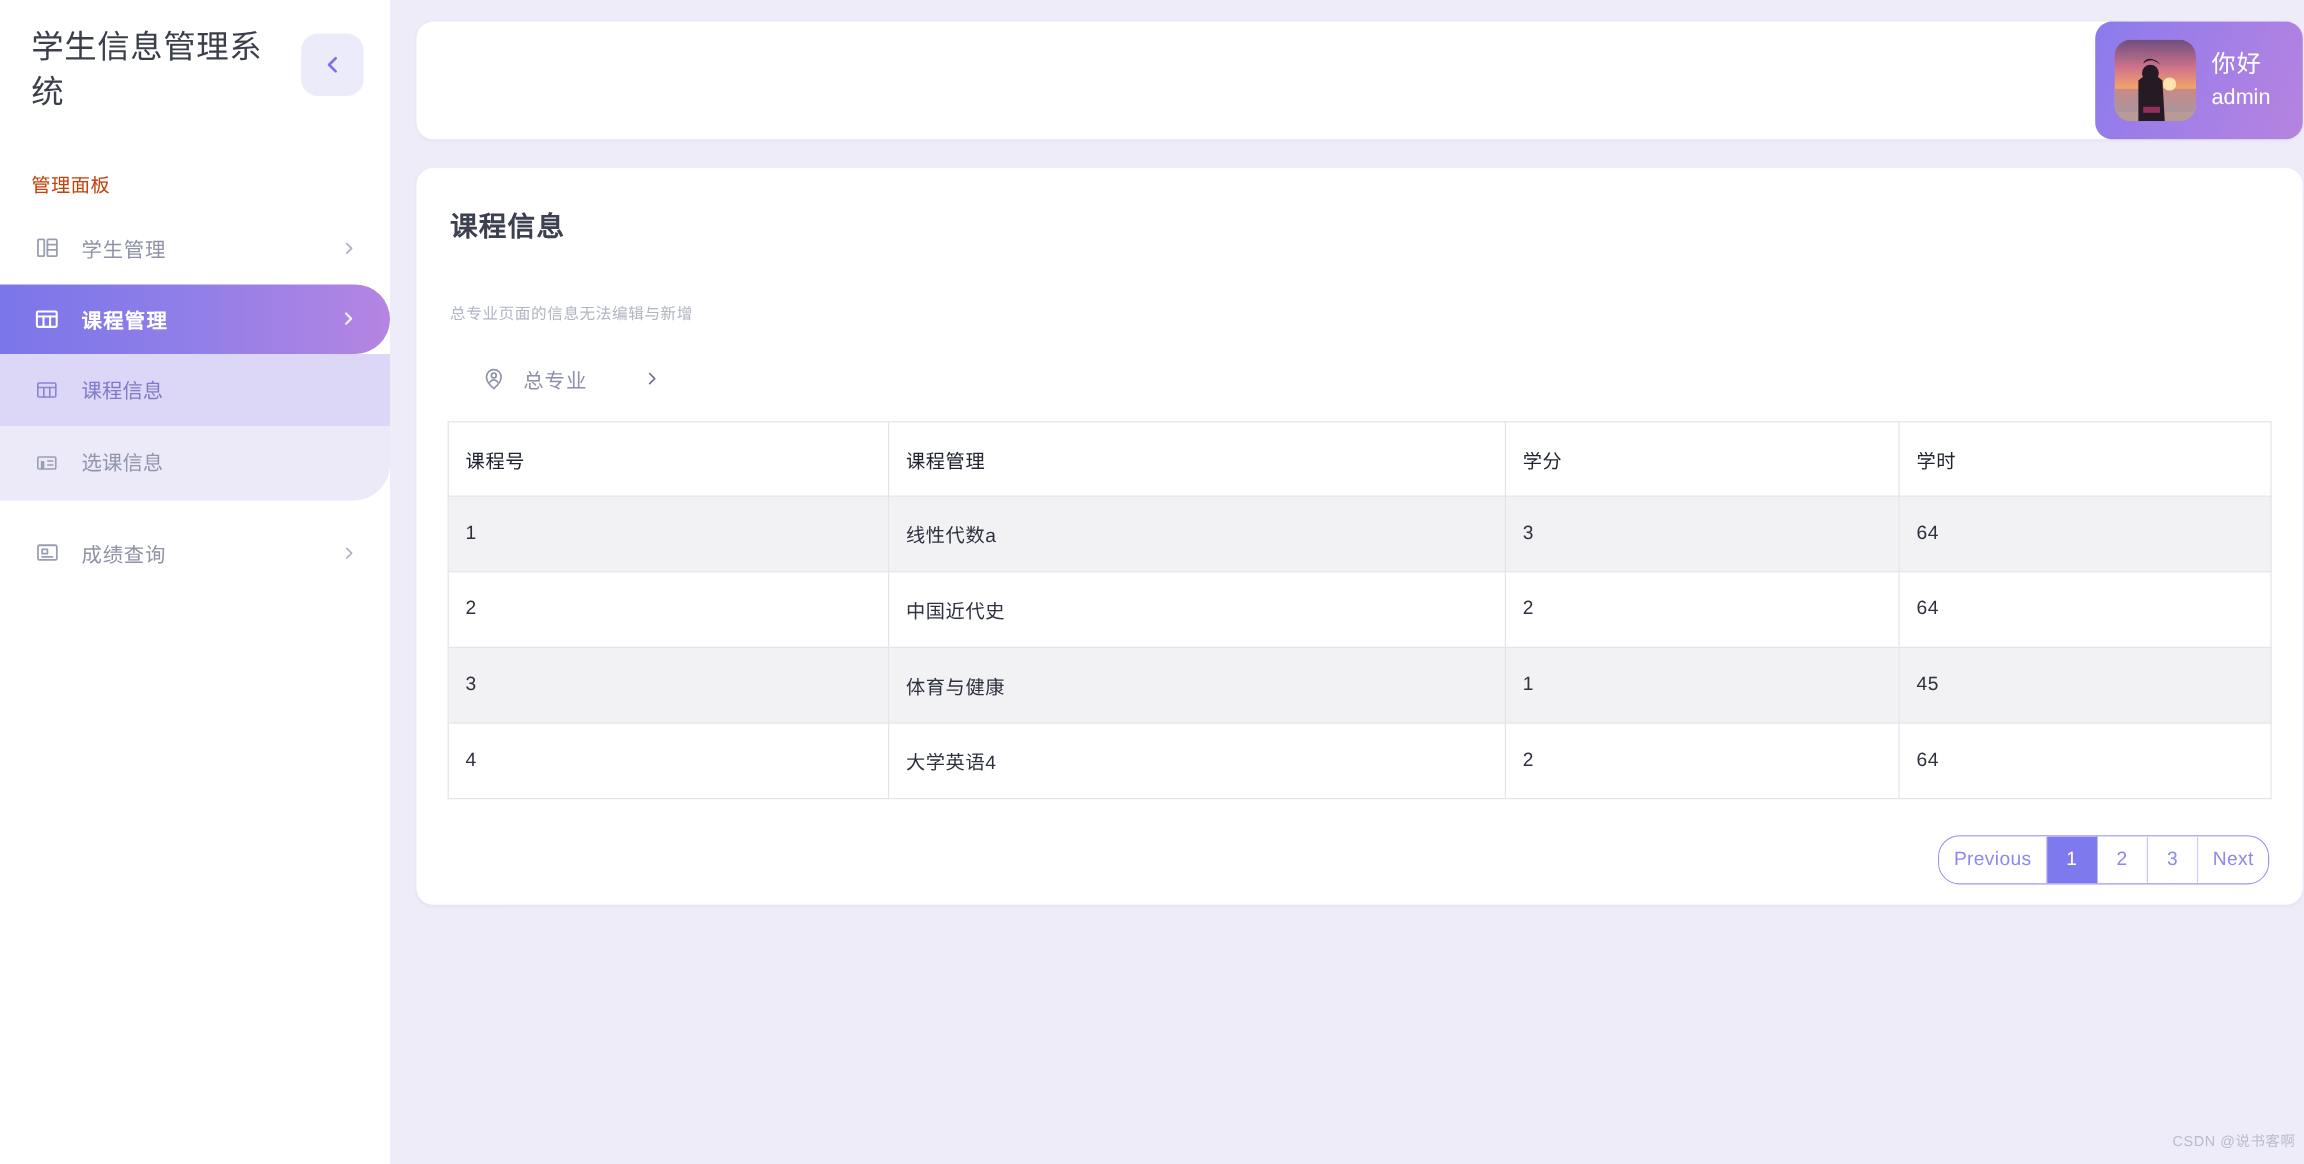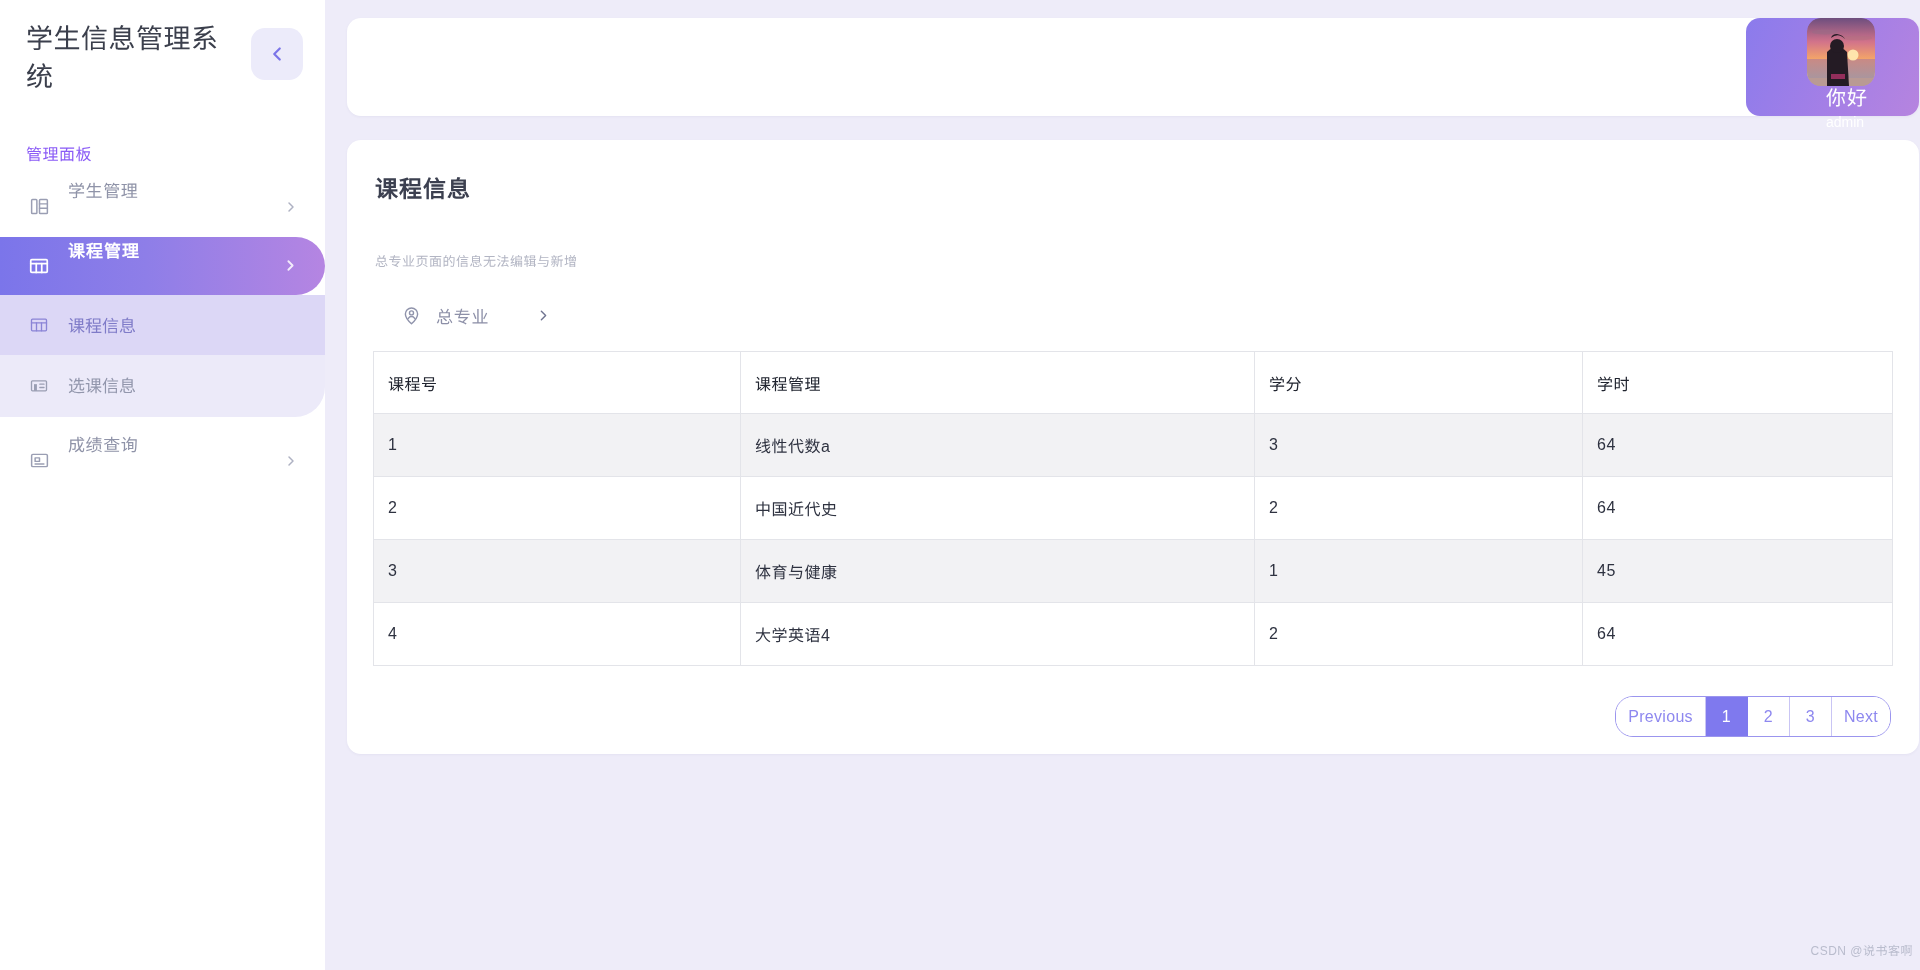--- a/index.html
+++ b/index.html
@@ -56,29 +56,30 @@
     flex: 0 0 52px;
     margin-top: 8px;
     cursor: pointer;
     border: none;
   }
   .collapse-btn svg { display: block; }
 
   .panel-label {
     margin: 44px 0 12px 26px;
     font-size: 16px;
-    color: #8b5cf6;
+    color: #c2410c;
     letter-spacing: .5px;
   }
 
   .nav { margin-top: 4px; }
 
   .nav-item {
     position: relative;
     display: flex;
+    align-items: center;
     height: 60px;
     padding-left: 26px;
     padding-right: 26px;
     cursor: pointer;
     color: #8f93a8;
     font-size: 17px;
   }
   .nav-item .nav-ico {
     width: 26px;
     flex: 0 0 26px;
@@ -156,38 +157,37 @@
     top: 0;
     right: 0;
     height: 98px;
     width: 173px;
     border-radius: 14px;
     background: linear-gradient(115deg, #8b7bec 0%, #a47fe6 55%, #b684df 100%);
     display: flex;
     align-items: center;
     padding-left: 16px;
     cursor: pointer;
-    flex-direction: column;
   }
   .avatar {
     width: 68px;
     height: 68px;
     border-radius: 14px;
     overflow: hidden;
     flex: 0 0 68px;
     position: relative;
   }
   .avatar svg { display: block; width: 68px; height: 68px; }
   .user-text {
     margin-left: 13px;
     color: #ffffff;
     line-height: 1.25;
   }
   .user-greet { font-size: 20px; letter-spacing: 1px; }
-  .user-name { font-size: 14px; margin-top: 3px; }
+  .user-name { font-size: 18px; margin-top: 3px; }
 
   
   .content-card {
     margin-top: 24px;
     background: #ffffff;
     border-radius: 14px;
     padding: 30px 26px 28px 26px;
     height: 614px;
     box-shadow: 0 1px 3px rgba(60,50,120,.05);
   }

